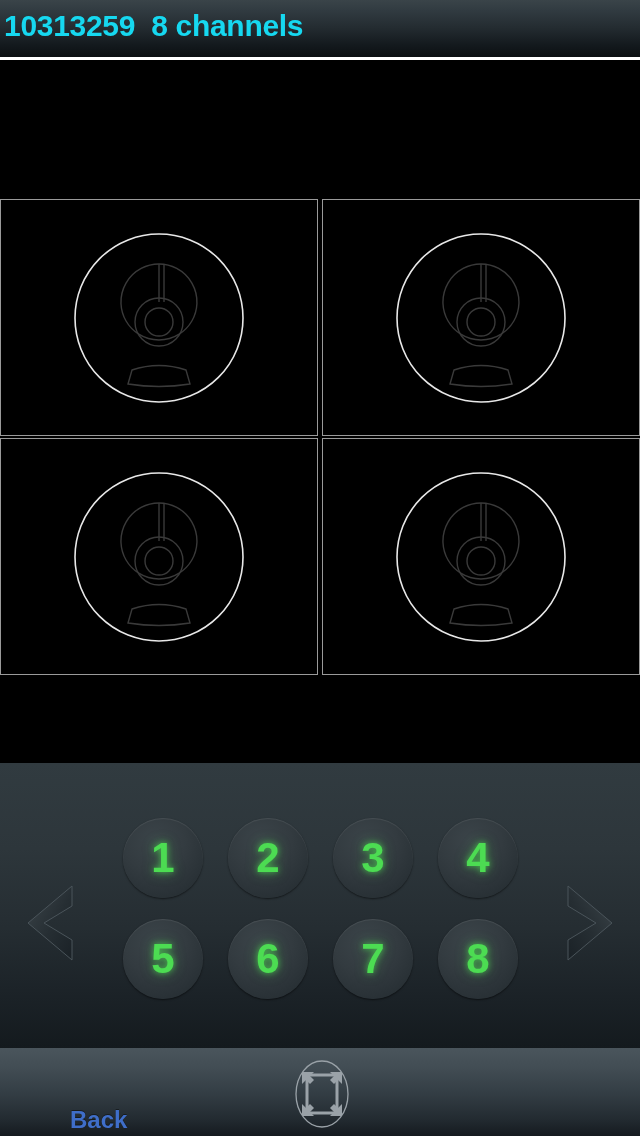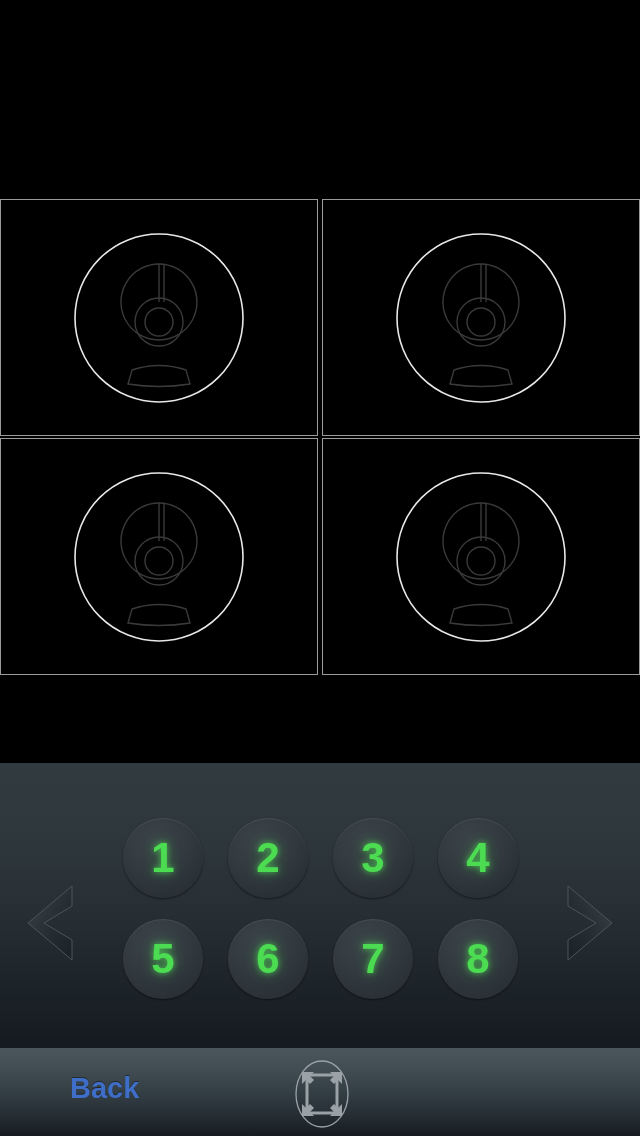--- a/index.html
+++ b/index.html
@@ -106,39 +106,42 @@
 
   
   #toolbar {
     position:absolute; left:0; top:1048px;
     width:640px; height:88px;
     background:linear-gradient(to bottom,
         #4a555c 0%, #424d54 22%, #333d44 52%, #222a30 82%, #151a1f 100%);
     overflow:hidden;
   }
   .tb-label {
-    position:absolute; top:1072px;
-    font-size:29px; font-weight:bold;
+    position:absolute; top:1106px;
+    font-size:24px; font-weight:bold;
     color:#3f6ec9;
     text-shadow:0 -1px 0 rgba(0,0,0,0.4);
     cursor:pointer;
   }
   #btn-back { left:70px; }
   #btn-stop-all { left:466px; }
   #btn-fullscreen {
     position:absolute; left:288px; top:1058px;
     width:68px; height:72px;
     cursor:pointer;
   }
 </style>
 </head>
 <body>
 
 <div id="app">
 
+  <div id="header">
+    <div id="header-title">10313259  8 channels</div>
+  </div>
 
   <div id="video-area">
     <div id="video-grid">
 
       <div class="video-cell c0">
         <svg class="cam-placeholder" viewBox="0 0 180 180">
           <circle cx="90" cy="90" r="84" fill="none" stroke="#e8e8e8" stroke-width="1.6"></circle>
           <path d="M90 36 a38 38 0 1 1 -0.1 0 Z" fill="none" stroke="#3a3a3a" stroke-width="1.4"></path>
           <line x1="90" y1="36" x2="90" y2="74" stroke="#3a3a3a" stroke-width="1.4"></line>
           <line x1="95" y1="37" x2="95" y2="74" stroke="#3a3a3a" stroke-width="1.4"></line>

